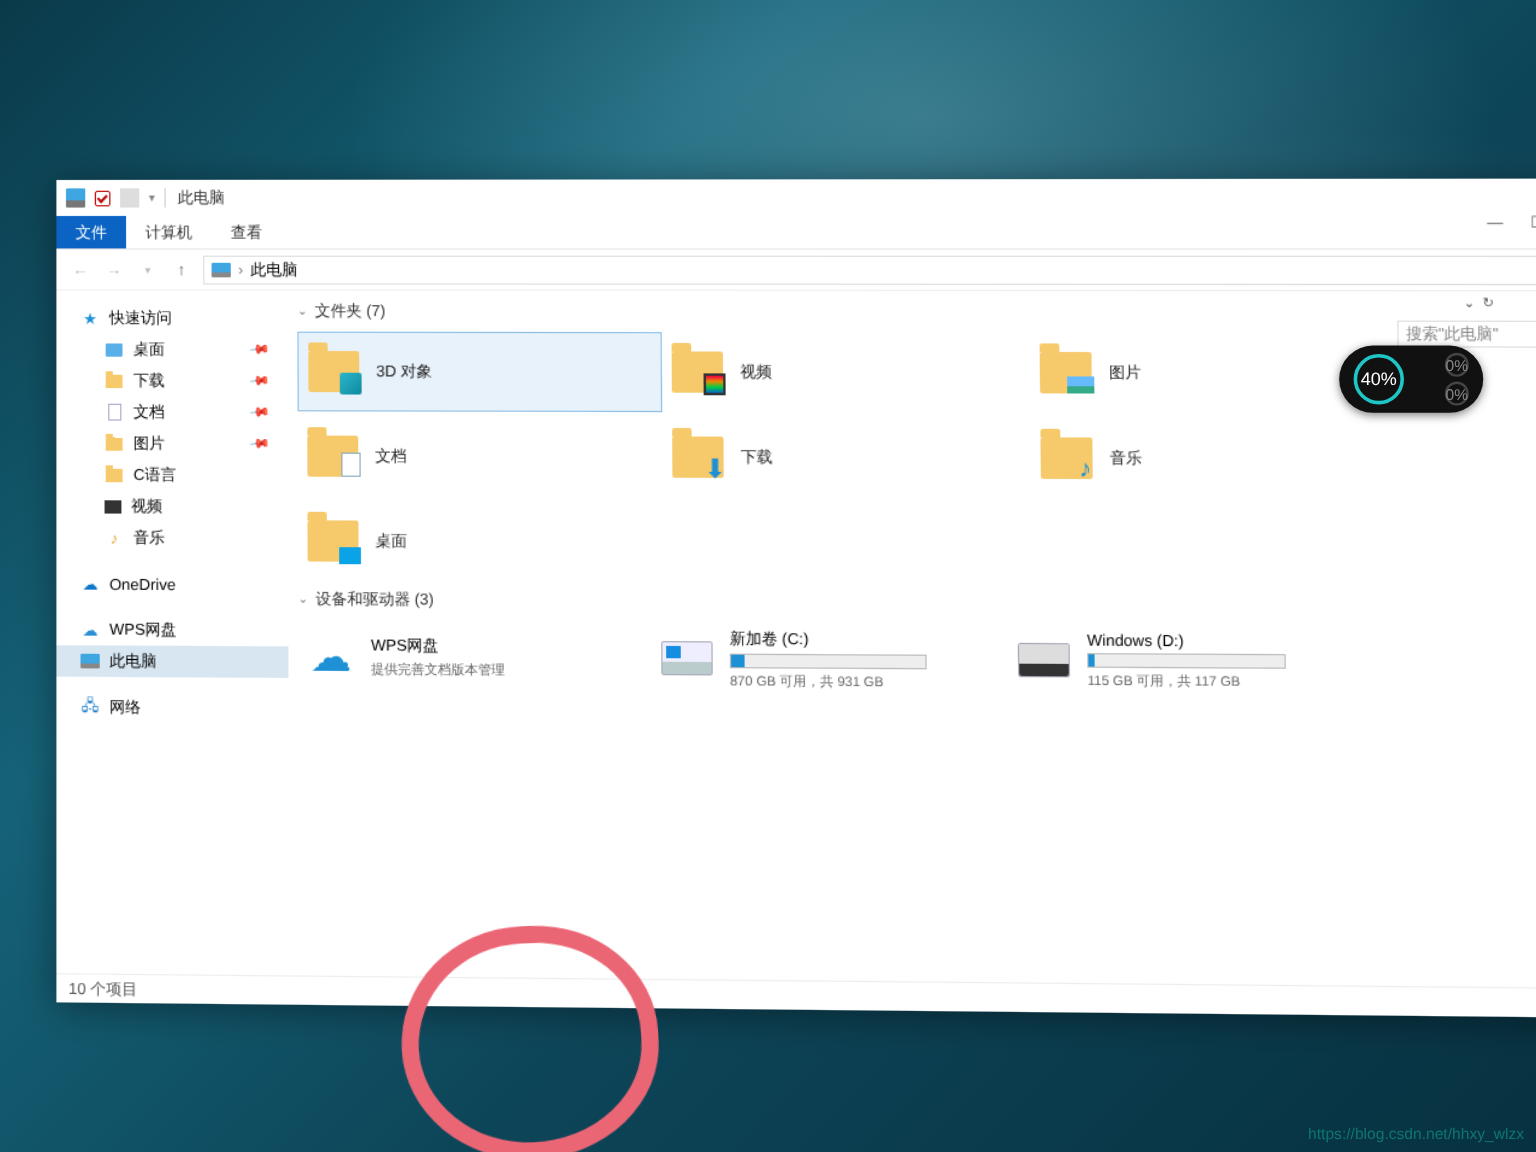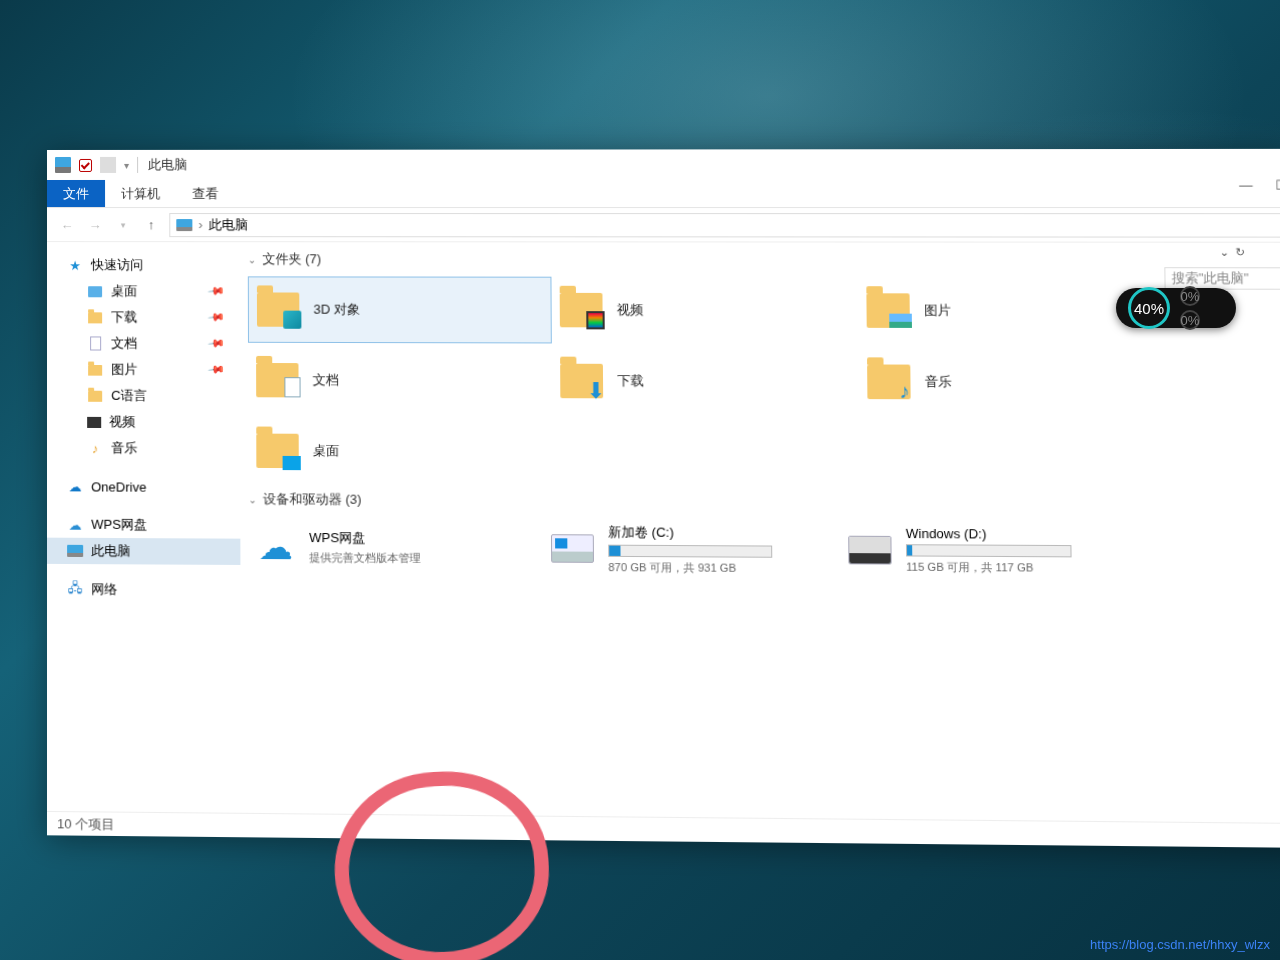--- a/index.html
+++ b/index.html
@@ -72,25 +72,25 @@
   .drive-icon::before{content:"";position:absolute;left:3px;top:3px;width:12px;height:10px;background:#158de0;}
   .drive-icon.dark::after{content:"";position:absolute;inset:0;background:linear-gradient(#ddd 60%,#333 60%);border-radius:2px;}
   .drive-info{display:flex;flex-direction:column;gap:3px;}
   .drive-bar{width:160px;height:12px;border:1px solid #bbb;background:#eee;position:relative;}
   .drive-fill{position:absolute;left:0;top:0;bottom:0;background:#1e90d6;}
   .drive-sub{font-size:11px;color:#666;}
   .statusbar{position:absolute;left:0;right:0;bottom:0;height:24px;border-top:1px solid #eee;display:flex;align-items:center;padding:0 10px;color:#555;}
   
   .red-circle{position:absolute;left:284px;top:614px;width:210px;height:190px;border:14px solid #eb6675;border-radius:50% 48% 52% 50%/52% 48% 50% 50%;transform:rotate(-3deg);}
   
-  .gauge{position:absolute;right:44px;top:288px;width:120px;height:40px;background:#111;border-radius:30px 30px 30px 30px;display:flex;align-items:center;color:#fff;padding:0 12px;gap:10px;box-shadow:0 2px 8px rgba(0,0,0,.5);}
+  .gauge{position:absolute;right:44px;top:288px;width:120px;height:56px;background:#111;border-radius:30px 30px 30px 30px;display:flex;align-items:center;color:#fff;padding:0 12px;box-shadow:0 2px 8px rgba(0,0,0,.5);justify-content:space-between;}
   .gauge-main{width:42px;height:42px;border-radius:50%;border:3px solid #1fc6c6;display:flex;align-items:center;justify-content:center;font-size:15px;}
   .gauge-sub{display:flex;flex-direction:column;gap:4px;font-size:10px;color:#888;}
   .gauge-dot{width:20px;height:20px;border-radius:50%;border:2px solid #444;display:flex;align-items:center;justify-content:center;}
-  .watermark{position:absolute;right:10px;bottom:8px;color:#3b82f6;font-size:13px;font-family:Arial,sans-serif;}
+  .watermark{position:absolute;right:10px;bottom:8px;color:#0f766e;font-size:13px;font-family:Arial,sans-serif;}
 </style>
 </head>
 <body>
 
 <div class="window">
   <div class="titlebar">
     <div class="qat">
       <span class="qat-icon pc-mini"></span>
       <span class="qat-icon tick"></span>
       <span class="qat-icon" style="background:#ddd;"></span>

